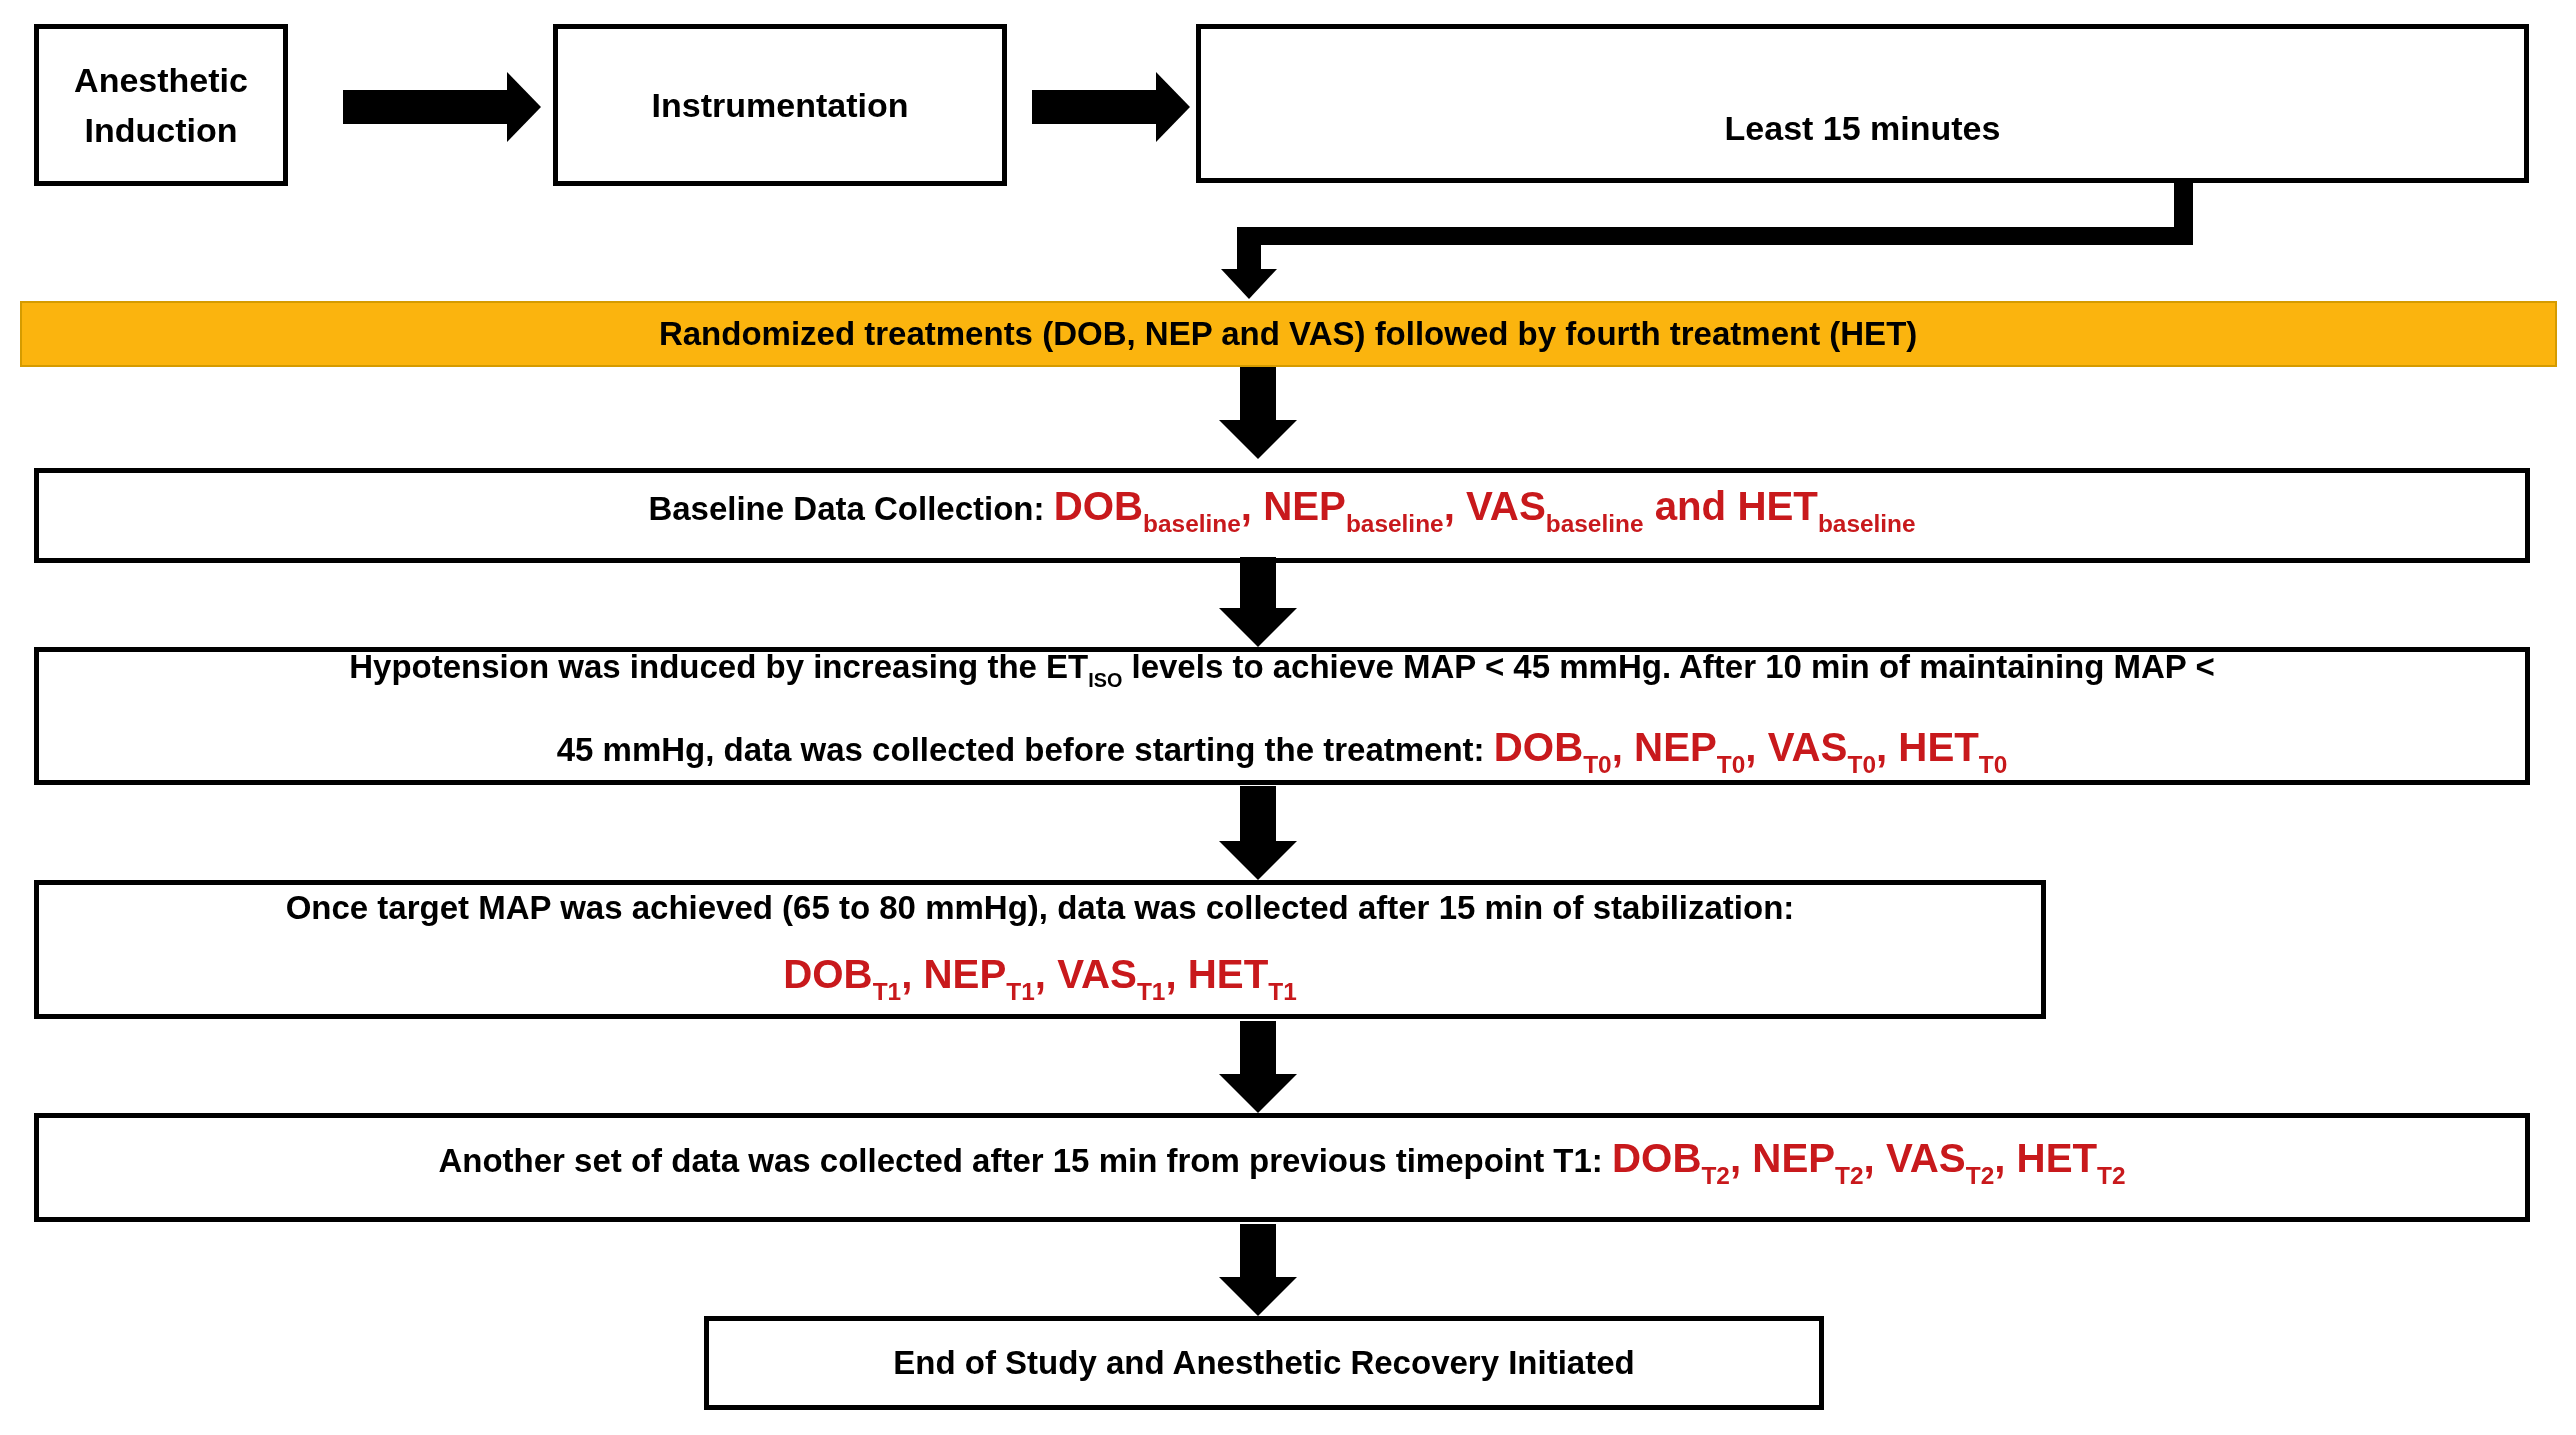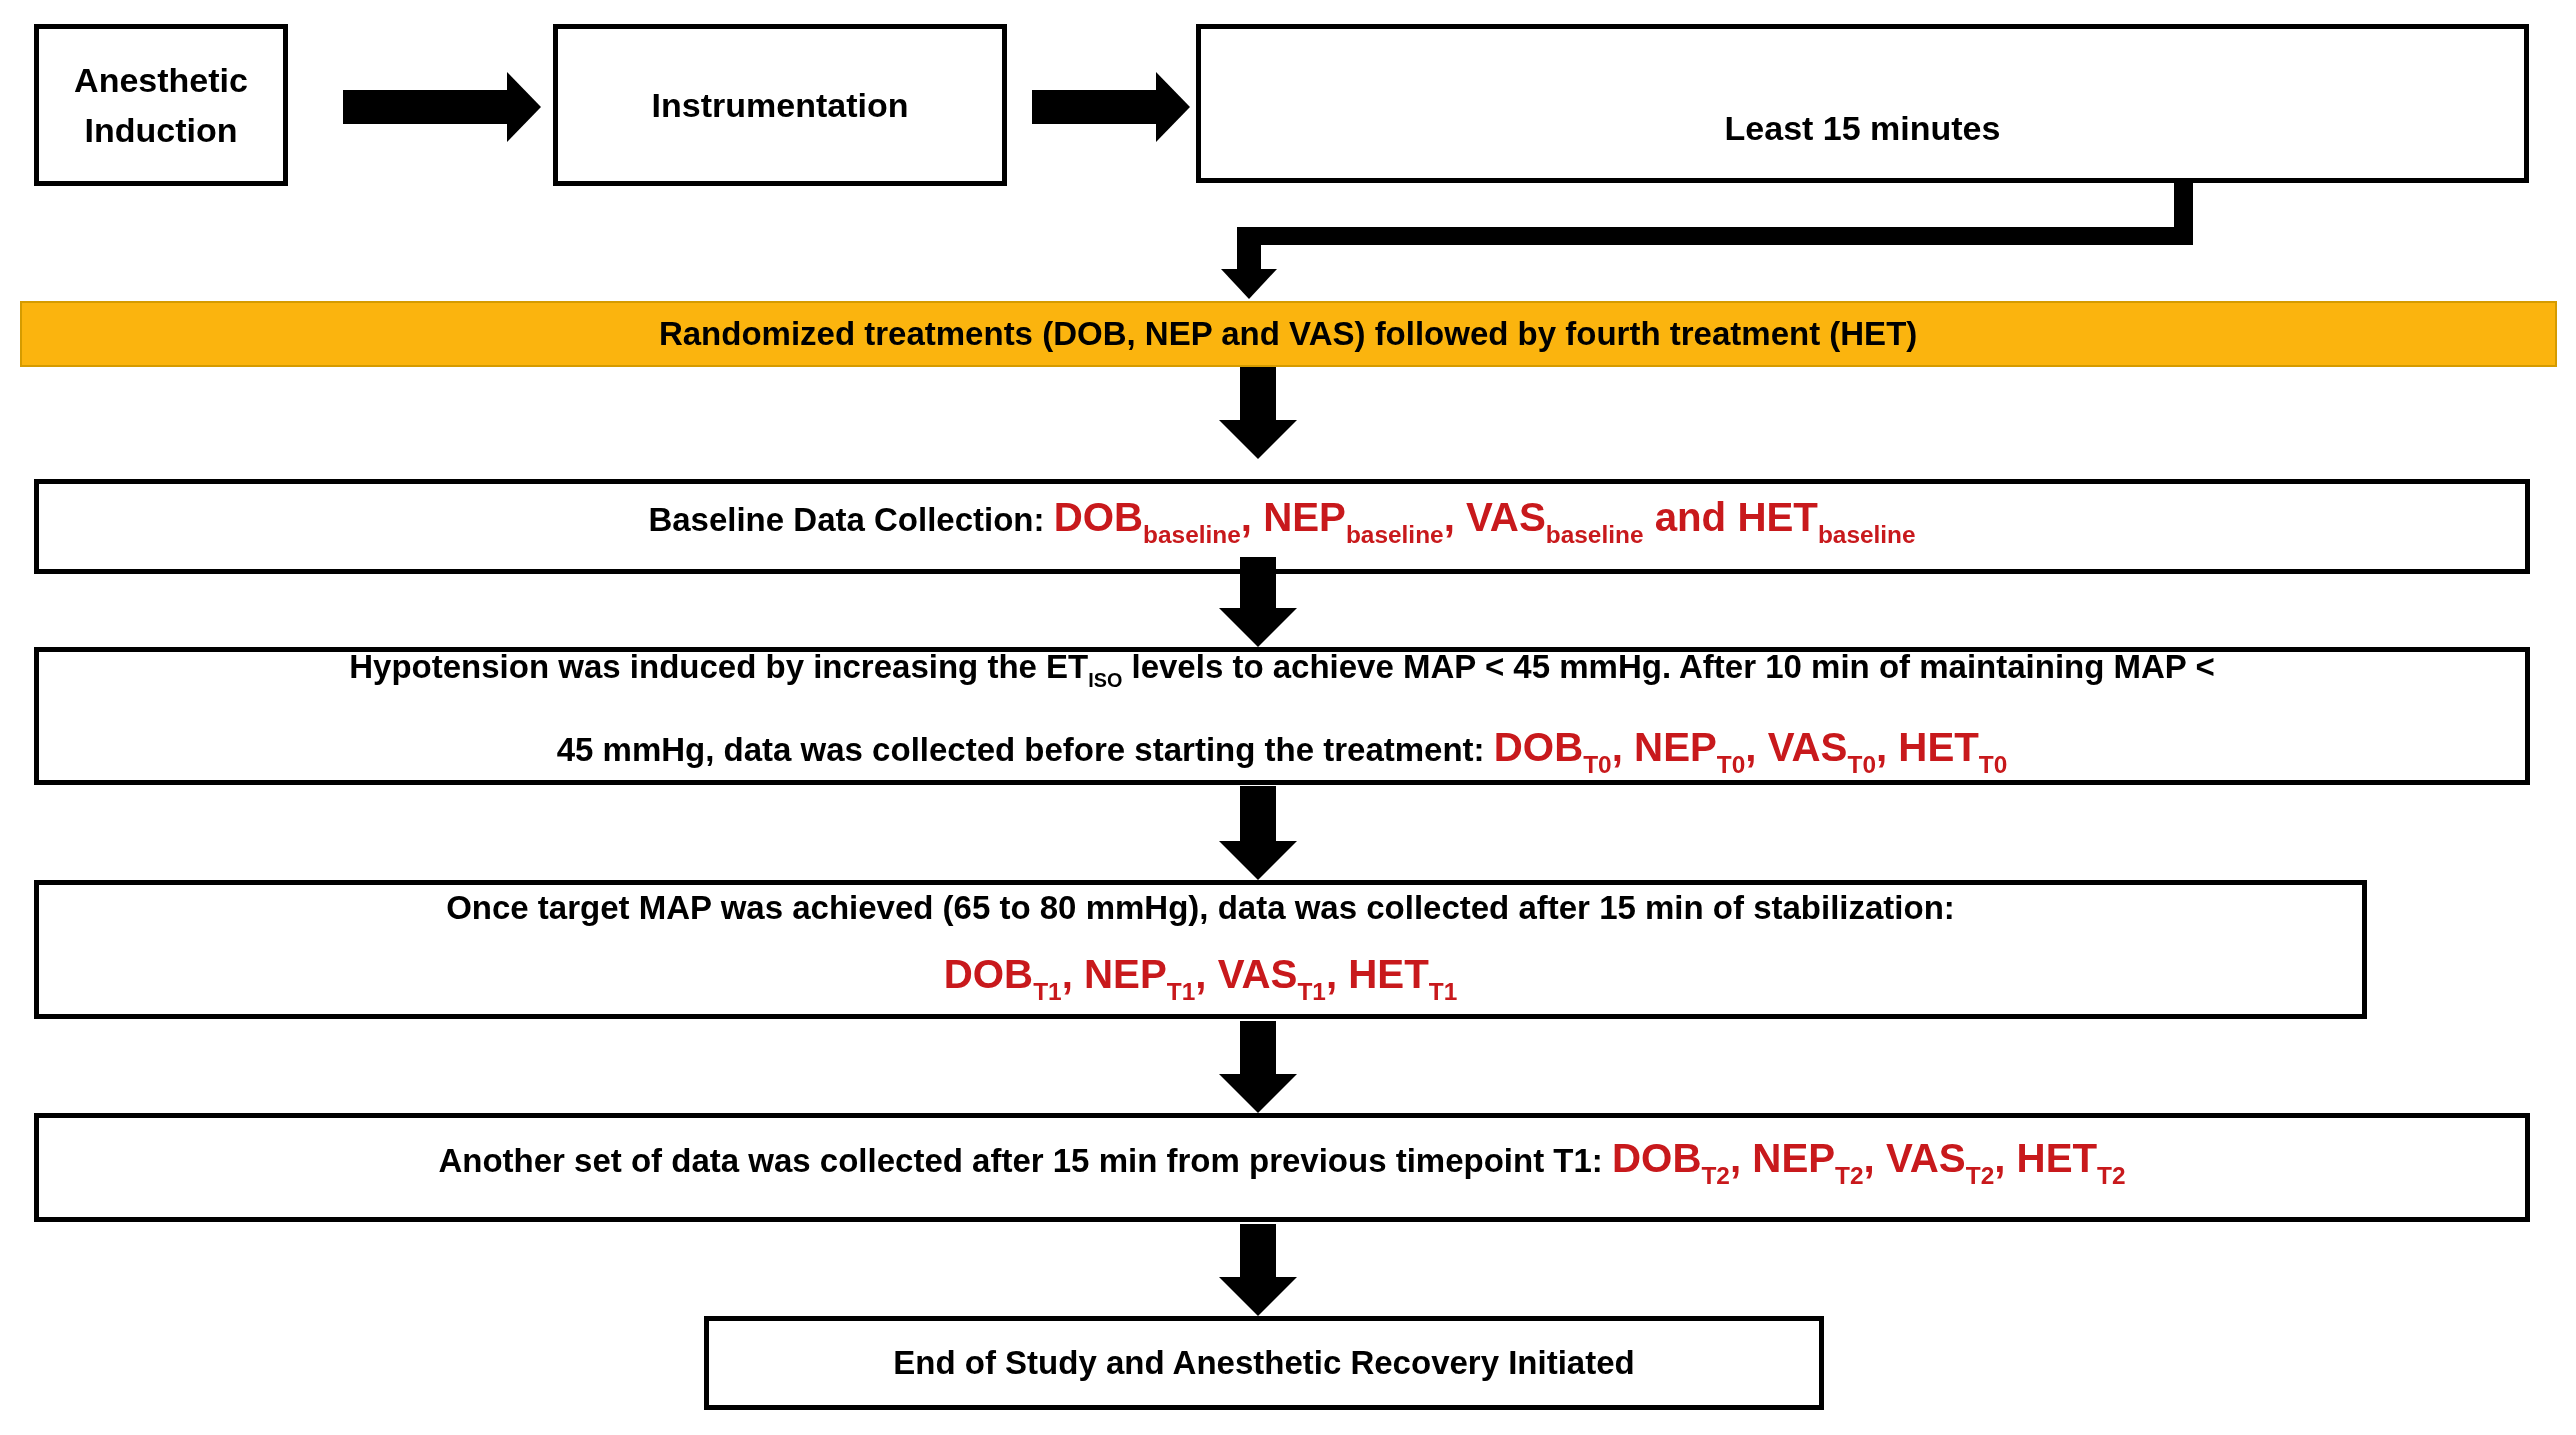--- a/index.html
+++ b/index.html
@@ -103,39 +103,39 @@
 
   <div class="orange-bar" style="left:19.6px;top:301px;width:2537px;height:66px;">
     <div class="txt"><span>Randomized treatments (DOB, NEP and VAS) followed by fourth treatment (HET)</span></div>
   </div>
 
   <div>
     <div class="shaft" style="left:1240px;top:367px;width:36px;height:55px;"></div>
     <div class="head-down" style="left:1219px;top:420px;"></div>
   </div>
 
-  <div class="box f42s" style="left:34px;top:479px;width:2496px;height:95px;">
+  <div class="box f42s" style="left:34px;top:468px;width:2496px;height:95px;">
     <div class="txt"><span>Baseline Data Collection: </span><span class="seg-red">DOB</span><span class="seg-red seg-sub">baseline</span><span class="seg-red">, </span><span class="seg-red">NEP</span><span class="seg-red seg-sub">baseline</span><span class="seg-red">, </span><span class="seg-red">VAS</span><span class="seg-red seg-sub">baseline</span><span class="seg-red"> and </span><span class="seg-red">HET</span><span class="seg-red seg-sub">baseline</span></div>
   </div>
 
   <div>
     <div class="shaft" style="left:1240px;top:557px;width:36px;height:53px;"></div>
     <div class="head-down" style="left:1219px;top:608px;"></div>
   </div>
 
   <div class="box f42" style="left:34px;top:647px;width:2496px;height:138px;">
     <div class="txt"><span>Hypotension was induced by increasing the ET</span><span class="seg-sub">ISO</span><span> levels to achieve MAP &lt; 45 mmHg. After 10 min of maintaining MAP &lt;</span><br><span>45 mmHg, data was collected before starting the treatment: </span><span class="seg-red">DOB</span><span class="seg-red seg-sub">T0</span><span class="seg-red">, </span><span class="seg-red">NEP</span><span class="seg-red seg-sub">T0</span><span class="seg-red">, </span><span class="seg-red">VAS</span><span class="seg-red seg-sub">T0</span><span class="seg-red">, </span><span class="seg-red">HET</span><span class="seg-red seg-sub">T0</span></div>
   </div>
 
   <div>
     <div class="shaft" style="left:1240px;top:786px;width:36px;height:55px;"></div>
     <div class="head-down" style="left:1219px;top:841px;"></div>
   </div>
 
-  <div class="box f42" style="left:34px;top:880px;width:2333px;height:139px;">
+  <div class="box f42" style="left:34px;top:880px;width:2012px;height:139px;">
     <div class="txt"><span>Once target MAP was achieved (65 to 80 mmHg), data was collected after 15 min of stabilization:</span><br><span class="seg-red">DOB</span><span class="seg-red seg-sub">T1</span><span class="seg-red">, </span><span class="seg-red">NEP</span><span class="seg-red seg-sub">T1</span><span class="seg-red">, </span><span class="seg-red">VAS</span><span class="seg-red seg-sub">T1</span><span class="seg-red">, </span><span class="seg-red">HET</span><span class="seg-red seg-sub">T1</span></div>
   </div>
 
   <div>
     <div class="shaft" style="left:1240px;top:1021px;width:36px;height:53px;"></div>
     <div class="head-down" style="left:1219px;top:1074px;"></div>
   </div>
 
   <div class="box f42s" style="left:34px;top:1113px;width:2496px;height:109px;">
     <div class="txt"><span>Another set of data was collected after 15 min from previous timepoint T1: </span><span class="seg-red">DOB</span><span class="seg-red seg-sub">T2</span><span class="seg-red">, </span><span class="seg-red">NEP</span><span class="seg-red seg-sub">T2</span><span class="seg-red">, </span><span class="seg-red">VAS</span><span class="seg-red seg-sub">T2</span><span class="seg-red">, </span><span class="seg-red">HET</span><span class="seg-red seg-sub">T2</span></div>

